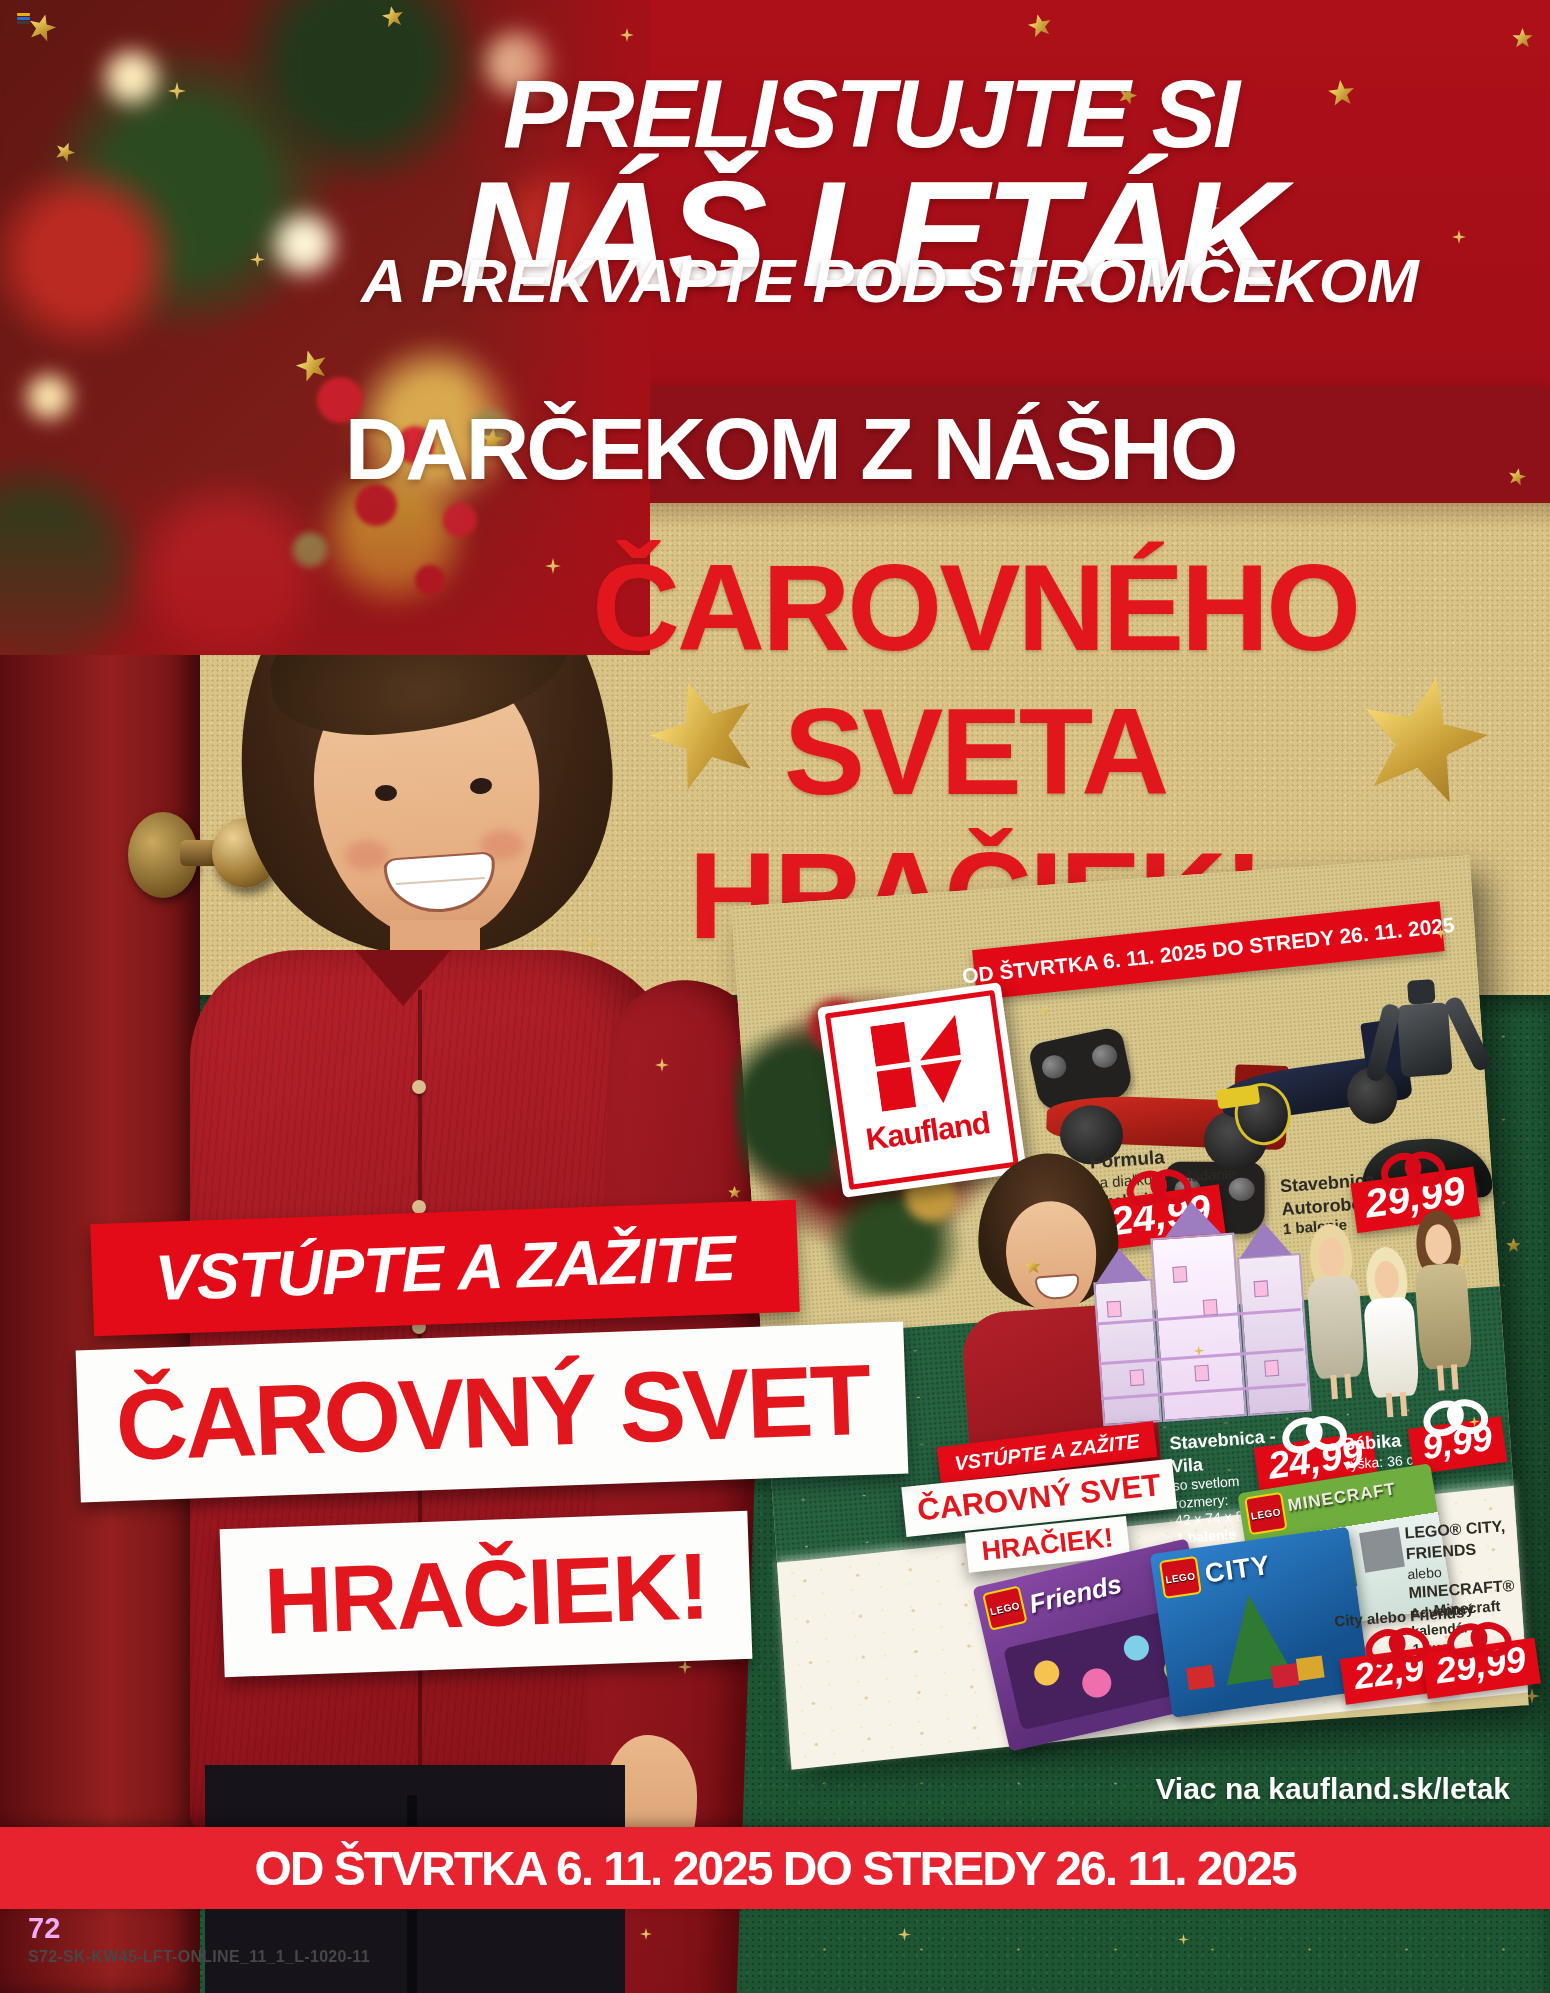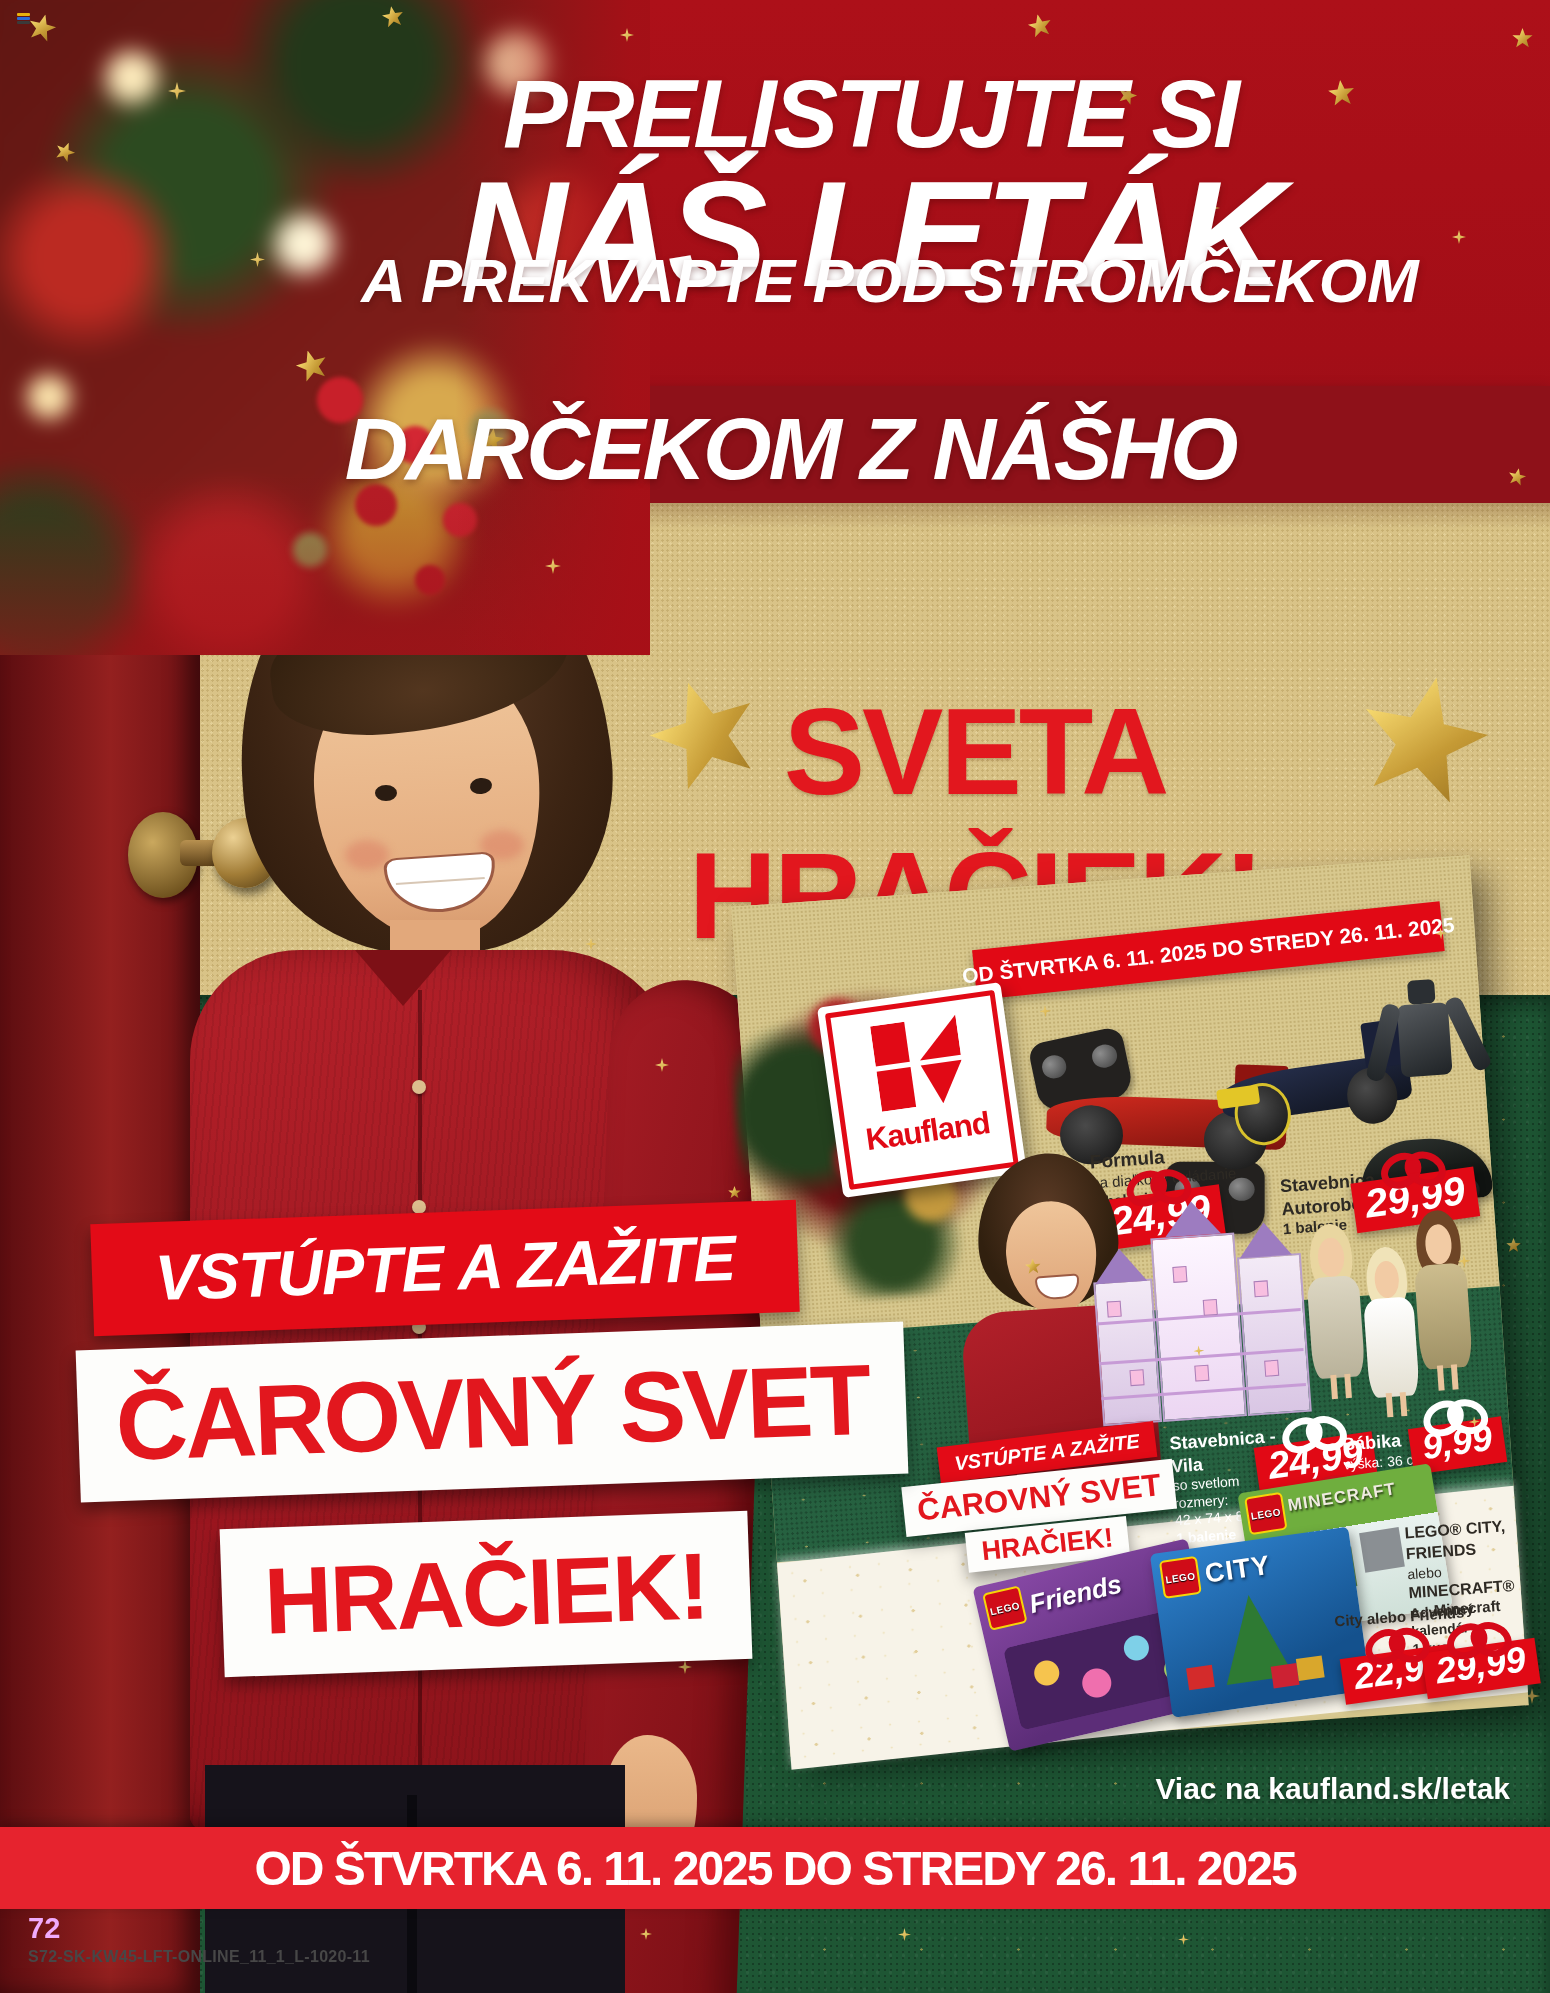--- a/index.html
+++ b/index.html
@@ -99,21 +99,21 @@
     box-shadow:0 2px 3px rgba(0,0,0,.4);}
   .boy .sleeve{position:absolute;left:440px;top:460px;width:160px;height:1260px;
     background:linear-gradient(100deg,#a41b24,#7e1016 80%);border-radius:80px 90px 60px 70px;
     transform:rotate(2deg);box-shadow:inset -18px 0 30px rgba(50,0,4,.5);}
   .boy .hand{position:absolute;left:455px;top:1215px;width:92px;height:150px;
     background:linear-gradient(180deg,#eab88a,#d69a6c);border-radius:46% 54% 48% 52%/40% 40% 58% 58%;}
   .boy .pants{position:absolute;left:55px;top:1245px;width:420px;height:228px;background:#16131b;}
   .boy .pants::before{content:"";position:absolute;left:48%;top:30px;bottom:0;width:10px;background:#0b0a0f;}
   
   .hl{color:#fff;font-weight:bold;text-align:center;white-space:nowrap;
-      text-shadow:0 3px 7px rgba(60,0,0,.35);font-style:italic;}
+      text-shadow:0 3px 7px rgba(60,0,0,.35);}
   .hl.it{font-style:italic;}
   .red-txt{color:#e2171e;font-weight:bold;text-align:center;white-space:nowrap;
       text-shadow:0 2px 3px rgba(90,40,0,.25);}
   
   .s5{clip-path:polygon(50% 0%,63% 34%,98% 35%,70% 57%,80% 92%,50% 71%,20% 92%,30% 57%,2% 35%,37% 34%);
       background:linear-gradient(135deg,#f5d76d 20%,#c59a35 60%,#97701f);}
   .s4{clip-path:polygon(50% 0%,60% 40%,100% 50%,60% 60%,50% 100%,40% 60%,0% 50%,40% 40%);
       background:linear-gradient(135deg,#f7dc82,#caa13c);}
   .bigstar{filter:drop-shadow(4px 6px 6px rgba(80,50,0,.45));}
   
@@ -309,20 +309,21 @@
   <div class="abs s4" style="left:640px;top:1928px;width:12px;height:12px;"></div>
 
   <div class="abs s5 bigstar" style="left:650px;top:680px;width:110px;height:110px;transform:rotate(-18deg);"></div>
   <div class="abs s5 bigstar" style="left:1358px;top:676px;width:130px;height:130px;transform:rotate(12deg);"></div>
 
   <div class="abs hl it" style="left:340px;top:148px;width:1060px;font-size:150px;letter-spacing:-4px;">NÁŠ LETÁK</div>
   <div class="abs hl it" style="left:340px;top:58px;width:1060px;font-size:97px;letter-spacing:-3px;">PRELISTUJTE SI</div>
   <div class="abs hl it" style="left:330px;top:245px;width:1120px;font-size:62px;letter-spacing:0;">A PREKVAPTE POD STROMČEKOM</div>
   <div class="abs hl" style="left:230px;top:398px;width:1120px;font-size:88px;letter-spacing:-3px;">DARČEKOM Z NÁŠHO</div>
 
+  <div class="abs red-txt" style="left:400px;top:538px;width:1150px;font-size:122px;letter-spacing:-3px;">ČAROVNÉHO</div>
   <div class="abs red-txt" style="left:400px;top:682px;width:1150px;font-size:122px;letter-spacing:-3px;">SVETA</div>
   <div class="abs red-txt" style="left:400px;top:826px;width:1150px;font-size:122px;letter-spacing:-3px;">HRAČIEK!</div>
 
   <div class="abs leaflet">
     <div class="lf-gold"></div>
     <div class="lf-green"></div>
     <div class="lf-white"></div>
     <div class="lf-wreath"></div>
 
     <div class="lf-dateband">OD ŠTVRTKA 6. 11. 2025 DO STREDY 26. 11. 2025</div>

